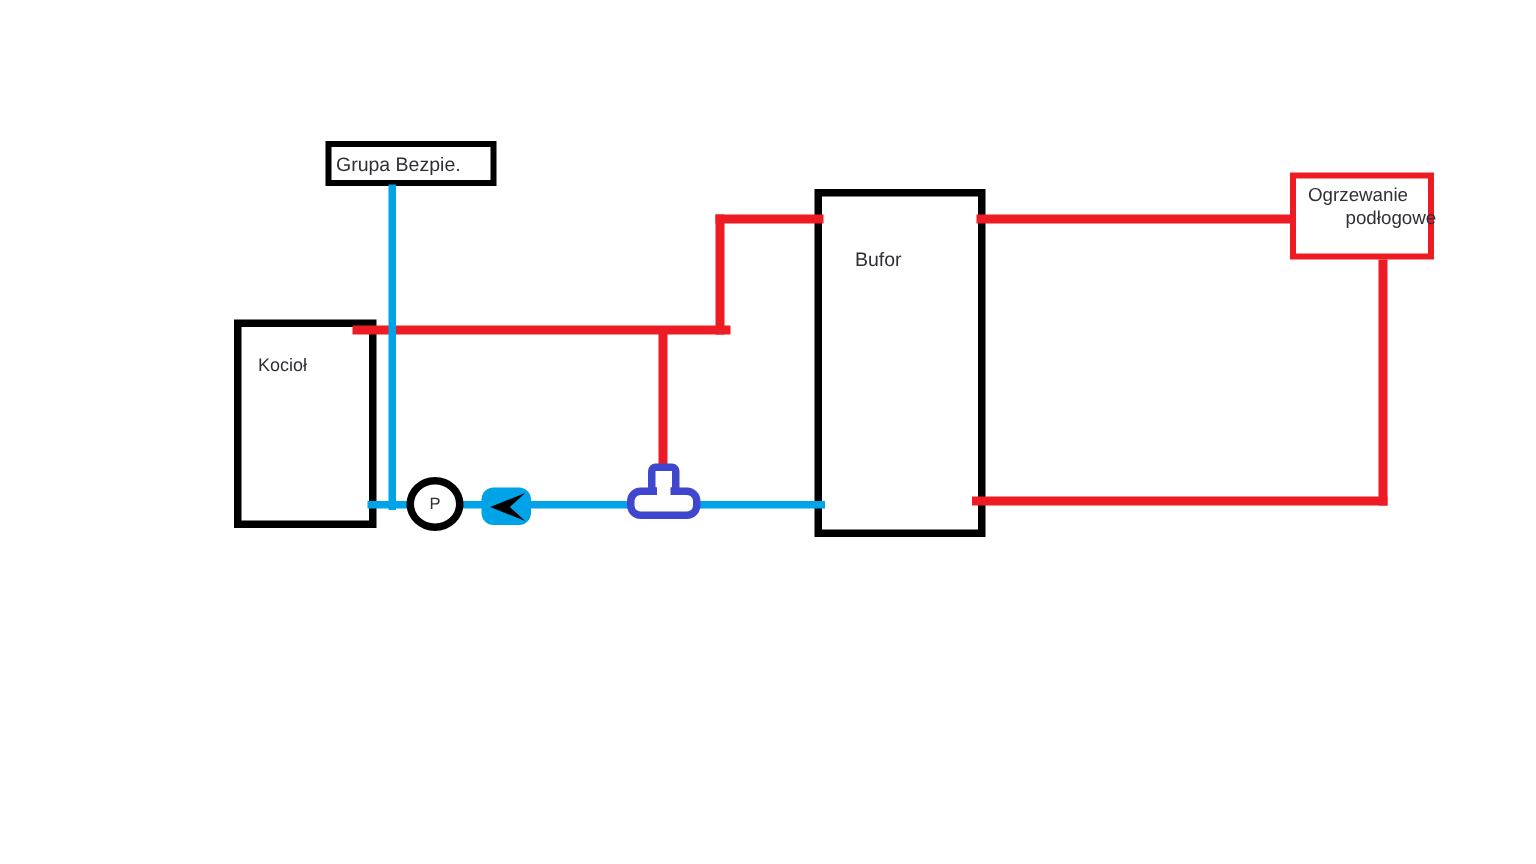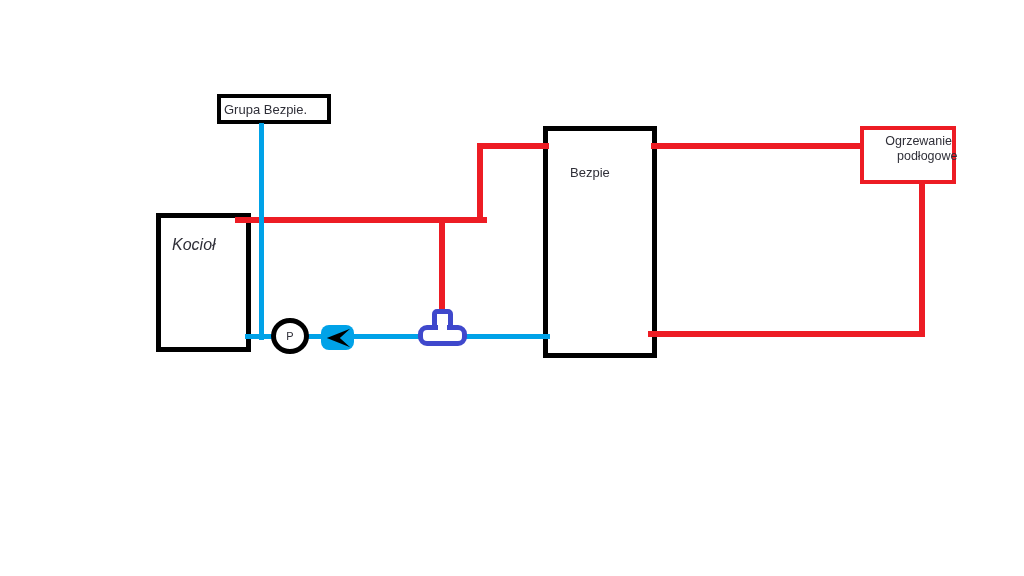--- a/index.html
+++ b/index.html
@@ -31,37 +31,35 @@
   .box.grupa {
     left: 217px; top: 94px; width: 114px; height: 30px;
     border: 4px solid var(--black);
     font-size: 13px;
     display: flex; align-items: center;
     padding-left: 3px;
     z-index: 1;
   }
   .box.kociol {
     left: 156px; top: 213px; width: 95px; height: 139px;
-    font-size: 16px;
+    font-size: 12px;
     padding: 18px 0 0 11px;
-    font-style: italic;
   }
   .box.bufor {
     left: 543px; top: 126px; width: 114px; height: 232px;
     font-size: 13px;
     padding: 34px 0 0 22px;
   }
   .box.ogrzewanie {
-    left: 860px; top: 126px; width: 96px; height: 58px;
+    left: 860px; top: 115px; width: 96px; height: 58px;
     border: 4px solid var(--red);
     font-size: 12.5px;
     padding: 4px 0 0 0;
     line-height: 15px;
     z-index: 4;
-    text-align: right;
   }
   .box.ogrzewanie .line1 { padding-left: 8px; }
   .box.ogrzewanie .line2 { padding-left: 1px; margin-left: 32px; }
   
   .pump {
     position: absolute;
     left: 271px; top: 318px; width: 38px; height: 36px;
     background: #ffffff;
     border: 5px solid var(--black);
     border-radius: 50%;
@@ -113,21 +111,21 @@
 
   <div class="box grupa">
     <span>Grupa Bezpie.</span>
   </div>
 
   <div class="box black-border kociol">
     <span>Kocioł</span>
   </div>
 
   <div class="box black-border bufor">
-    <span>Bezpie</span>
+    <span>Bufor</span>
   </div>
 
   <div class="box ogrzewanie">
     <div class="line1">Ogrzewanie</div>
     <div class="line2">podłogowe</div>
   </div>
 
   <div class="pump">
     <span>P</span>
   </div>

